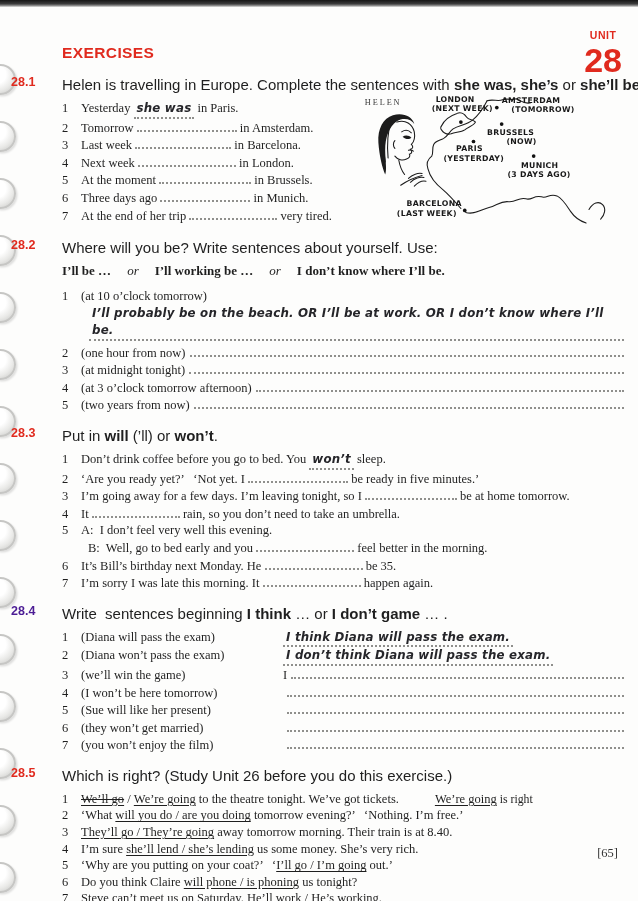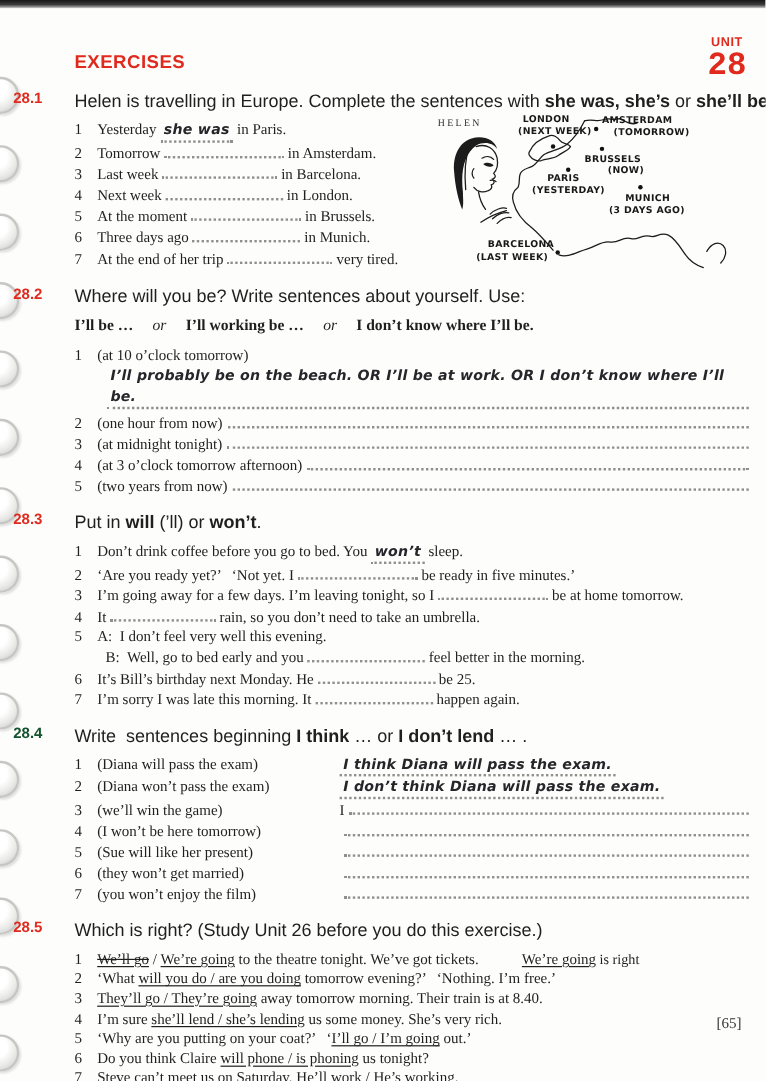--- a/index.html
+++ b/index.html
@@ -9,21 +9,21 @@
     font-family:"Liberation Serif",serif;
   }
   .top-edge{position:absolute;top:0;left:0;right:0;height:7px;
     background:linear-gradient(180deg,#151515 0%,#3c3c3c 55%,#9a9a9a 85%,#e8e8e6 100%);}
   .binding{position:absolute;left:0;top:0;bottom:0;width:26px;}
   .ring{position:absolute;left:-15px;width:27px;height:27px;border-radius:50%;
     border:2px solid #c6c6c4;background:radial-gradient(circle at 38% 32%,#ffffff 35%,#e9e9e7 65%,#c2c2c0 100%);
     box-shadow:1.5px 1.5px 2px rgba(0,0,0,0.12);}
   .unit-block{position:absolute;right:16px;top:30px;text-align:center;line-height:1;}
   .unit-label{font-family:"Liberation Sans",sans-serif;font-weight:bold;font-size:10.5px;letter-spacing:.5px;}
-  .unit-num{font-family:Liberation Mono, monospace;font-weight:bold;font-size:27px;margin-top:2px;}
+  .unit-num{font-family:Liberation Sans, sans-serif;font-weight:bold;font-size:34px;margin-top:2px;}
   .page-title{font-family:"Liberation Sans",sans-serif;font-weight:bold;font-size:15.5px;letter-spacing:.4px;margin:0 0 14px 0;}
   .content{position:absolute;left:62px;top:44px;width:562px;}
   section{position:relative;margin-bottom:13px;}
   .sec-num{position:absolute;left:-51px;top:-1px;font-family:"Liberation Sans",sans-serif;
     font-weight:bold;font-size:12.5px;}
   .instr{font-family:"Liberation Sans",sans-serif;font-size:15px;margin-bottom:7px;white-space:pre;}
   .formula{font-size:13px;margin:2px 0 9px 0;white-space:pre;}
   .list{}
   .item{display:flex;align-items:baseline;font-size:12.5px;line-height:16.6px;white-space:pre;}
   .inum{width:19px;flex:none;}
@@ -168,28 +168,28 @@
         <div class="sec-num" style="color: rgb(224, 42, 30);">28.3</div>
         <div class="instr"><span>Put in </span><span class="b">will</span><span> (’ll) or </span><span class="b">won’t</span><span>.</span></div>
         <div>
           <div class="list">
             <div class="item"><span class="inum">1</span><span class="segs"><span>Don’t drink coffee before you go to bed. You </span><span class="hand dotted">won’t</span><span> sleep.</span></span></div>
             <div class="item"><span class="inum">2</span><span class="segs"><span>‘Are you ready yet?’   ‘Not yet. I </span><span class="blank" style="width: 100px;"></span><span> be ready in five minutes.’</span></span></div>
             <div class="item"><span class="inum">3</span><span class="segs"><span>I’m going away for a few days. I’m leaving tonight, so I </span><span class="blank" style="width: 92px;"></span><span> be at home tomorrow.</span></span></div>
             <div class="item"><span class="inum">4</span><span class="segs"><span>It </span><span class="blank" style="width: 88px;"></span><span> rain, so you don’t need to take an umbrella.</span></span></div>
             <div class="item"><span class="inum">5</span><span class="segs"><span>A:  I don’t feel very well this evening.</span></span></div>
             <div class="item" style="margin-left: 7px;"><span class="inum"></span><span class="segs"><span>B:  Well, go to bed early and you </span><span class="blank" style="width: 98px;"></span><span> feel better in the morning.</span></span></div>
-            <div class="item"><span class="inum">6</span><span class="segs"><span>It’s Bill’s birthday next Monday. He </span><span class="blank" style="width: 98px;"></span><span> be 25.</span></span></div>
+            <div class="item"><span class="inum">6</span><span class="segs"><span>It’s Bill’s birthday next Monday. He </span><span class="blank" style="width: 98px;"></span><span> be 35.</span></span></div>
             <div class="item"><span class="inum">7</span><span class="segs"><span>I’m sorry I was late this morning. It </span><span class="blank" style="width: 98px;"></span><span> happen again.</span></span></div>
           </div>
         </div>
       </section>
       <section class="two">
-        <div class="sec-num" style="color: #14532d;">28.4</div>
-        <div class="instr"><span>Write  sentences beginning </span><span class="b">I think</span><span> … or </span><span class="b">I don’t lend</span><span> … .</span></div>
+        <div class="sec-num" style="color: #4c1d95;">28.4</div>
+        <div class="instr"><span>Write  sentences beginning </span><span class="b">I think</span><span> … or </span><span class="b">I don’t game</span><span> … .</span></div>
         <div>
           <div class="list">
             <div class="item"><span class="inum">1</span><span class="segs prompt"><span>(Diana will pass the exam)</span></span><span class="answer"><span class="hand dotted">I think Diana will pass the exam.</span></span></div>
             <div class="item"><span class="inum">2</span><span class="segs prompt"><span>(Diana won’t pass the exam)</span></span><span class="answer"><span class="hand dotted">I don’t think Diana will pass the exam.</span></span></div>
             <div class="item"><span class="inum">3</span><span class="segs prompt"><span>(we’ll win the game)</span></span><span class="answer"><span>I</span><span class="fillline"></span></span></div>
             <div class="item"><span class="inum">4</span><span class="segs prompt"><span>(I won’t be here tomorrow)</span></span><span class="answer"><span class="fillline"></span></span></div>
             <div class="item"><span class="inum">5</span><span class="segs prompt"><span>(Sue will like her present)</span></span><span class="answer"><span class="fillline"></span></span></div>
             <div class="item"><span class="inum">6</span><span class="segs prompt"><span>(they won’t get married)</span></span><span class="answer"><span class="fillline"></span></span></div>
             <div class="item"><span class="inum">7</span><span class="segs prompt"><span>(you won’t enjoy the film)</span></span><span class="answer"><span class="fillline"></span></span></div>
           </div>

